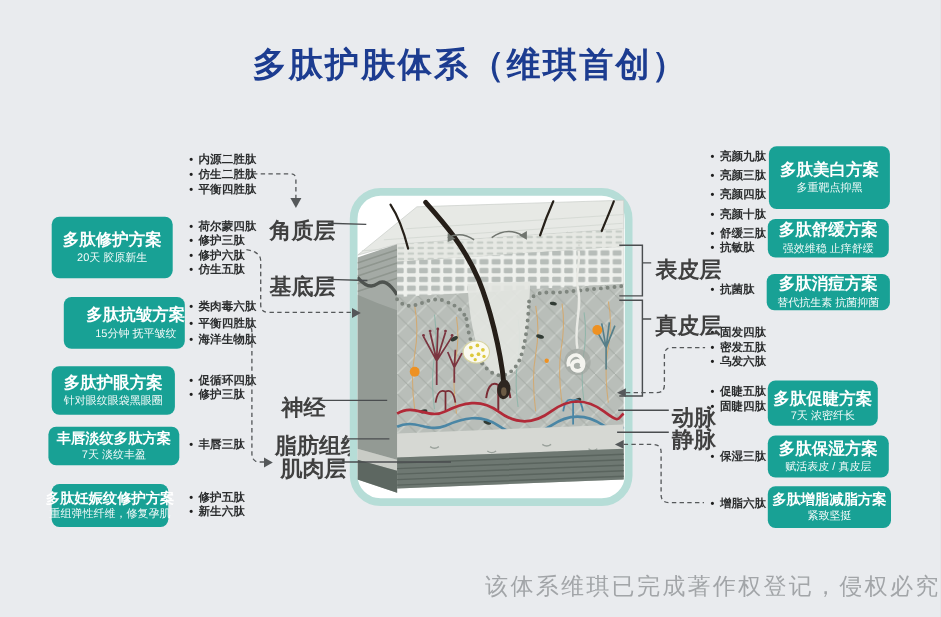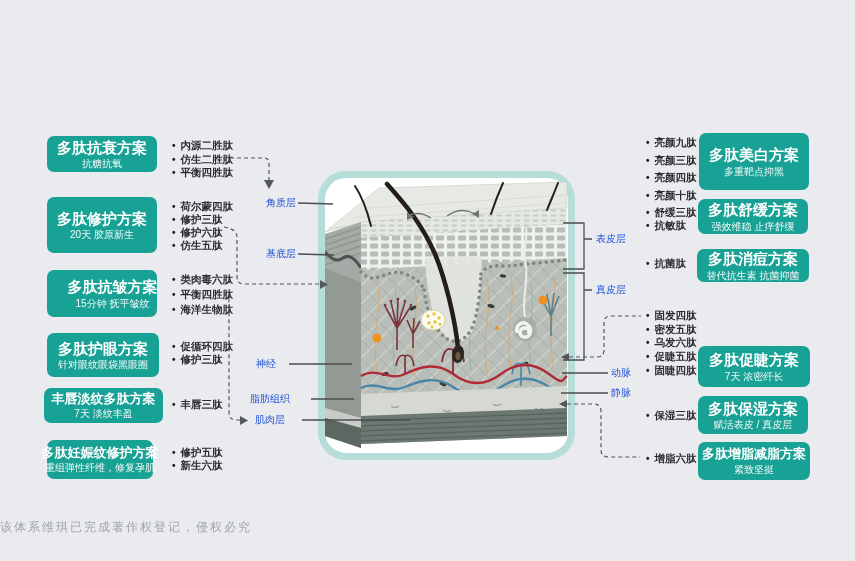--- a/index.html
+++ b/index.html
@@ -1,53 +1,50 @@
 <!DOCTYPE html>
 <html><head>
 <meta charset="utf-8">
 <style>
   html,body{margin:0;padding:0;background:#dfe1e4;}
   .canvas{position:relative;width:855px;height:561px;background:#e9ebee;overflow:hidden;
           font-family:"Liberation Sans",sans-serif;}
   .main-title{position:absolute;top:38px;left:0;width:100%;text-align:center;
               font-size:31px;font-weight:bold;color:#1c3c90;letter-spacing:2px;}
-  .footer{position:absolute;top:519px;left:0;width:100%;text-align:left;
-          font-size:12px;color:#a2a5a8;letter-spacing:2px;}
+  .footer{position:absolute;top:519px;left:0;width:100%;text-align:right;
+          font-size:21px;color:#a2a5a8;letter-spacing:2px;}
   .plan{position:absolute;background:#18a195;border-radius:7px;color:#fff;
         display:flex;flex-direction:column;align-items:center;justify-content:center;
         text-align:center;line-height:1.3;padding:2px 3px;box-sizing:border-box;}
   .plan .t{font-weight:bold;font-size:15px;white-space:nowrap;}
   .plan .s{font-size:10px;opacity:.95;white-space:nowrap;}
   .plan.small .t{font-size:13px;}
   .peps{position:absolute;list-style:none;margin:0;padding:0;font-size:10.5px;
         color:#2b2d2e;font-weight:bold;}
   .peps li{white-space:nowrap;}
   .peps li::before{content:"\2022";margin-right:5px;font-size:10px;color:#1d1d1d;}
-  .lbl{position:absolute;font-size:10px;color:#1d4ed8;font-weight:normal;white-space:nowrap;}
+  .lbl{position:absolute;font-size:20px;color:#404040;font-weight:bold;white-space:nowrap;}
   .diagram-frame{position:absolute;left:318px;top:171px;width:257px;height:289px;
                  background:#ffffff;border:7px solid #b6ddd7;border-radius:28px;
                  box-sizing:border-box;z-index:1;}
   .diagram-frame svg{position:absolute;left:0;top:0;}
   .overlay{position:absolute;left:0;top:0;z-index:5;pointer-events:none;}
 </style>
 </head>
 <body>
 
 <div class="canvas">
 
-
-  <div class="plan" style="left:47px;top:136px;width:110px;height:36px;">
-    <div class="t">多肽抗衰方案</div>
-    <div class="s">抗糖抗氧</div>
-  </div>
+  <div class="main-title">多肽护肤体系（维琪首创）</div>
+
   <div class="plan" style="left:47px;top:197px;width:110px;height:56px;">
     <div class="t">多肽修护方案</div>
     <div class="s">20天 胶原新生</div>
   </div>
-  <div class="plan" style="left:47px;top:270px;width:110px;height:47px;padding-left:24px;">
+  <div class="plan" style="left:58px;top:270px;width:110px;height:47px;padding-left:24px;">
     <div class="t">多肽抗皱方案</div>
     <div class="s">15分钟 抚平皱纹</div>
   </div>
   <div class="plan" style="left:47px;top:333px;width:112px;height:44px;">
     <div class="t">多肽护眼方案</div>
     <div class="s">针对眼纹眼袋黑眼圈</div>
   </div>
   <div class="plan small" style="left:44px;top:388px;width:119px;height:35px;">
     <div class="t">丰唇淡纹多肽方案</div>
     <div class="s">7天 淡纹丰盈</div>
@@ -90,21 +87,21 @@
     <div class="s">多重靶点抑黑</div>
   </div>
   <div class="plan" style="left:698px;top:199px;width:110px;height:35px;">
     <div class="t">多肽舒缓方案</div>
     <div class="s">强效维稳 止痒舒缓</div>
   </div>
   <div class="plan" style="left:697px;top:249px;width:112px;height:33px;">
     <div class="t">多肽消痘方案</div>
     <div class="s">替代抗生素 抗菌抑菌</div>
   </div>
-  <div class="plan" style="left:698px;top:346px;width:112px;height:41px;">
+  <div class="plan" style="left:698px;top:346px;width:100px;height:41px;justify-content:flex-end;">
     <div class="t">多肽促睫方案</div>
     <div class="s">7天 浓密纤长</div>
   </div>
   <div class="plan" style="left:698px;top:396px;width:110px;height:38px;">
     <div class="t">多肽保湿方案</div>
     <div class="s">赋活表皮 / 真皮层</div>
   </div>
   <div class="plan small" style="left:698px;top:442px;width:112px;height:38px;">
     <div class="t">多肽增脂减脂方案</div>
     <div class="s">紧致坚挺</div>
@@ -116,21 +113,21 @@
     <li>亮颜四肽</li>
     <li>亮颜十肽</li>
   </ul>
   <ul class="peps" style="left:646px;top:206px;line-height:13px;">
     <li>舒缓三肽</li>
     <li>抗敏肽</li>
   </ul>
   <ul class="peps" style="left:646px;top:257px;line-height:13px;">
     <li>抗菌肽</li>
   </ul>
-  <ul class="peps" style="left:646px;top:296px;line-height:12.6px;margin-top:13px;">
+  <ul class="peps" style="left:646px;top:296px;line-height:12.6px;">
     <li>固发四肽</li>
     <li>密发五肽</li>
     <li>乌发六肽</li>
   </ul>
   <ul class="peps" style="left:646px;top:350px;line-height:12.6px;">
     <li>促睫五肽</li>
     <li>固睫四肽</li>
   </ul>
   <ul class="peps" style="left:646px;top:409px;line-height:13px;">
     <li>保湿三肽</li>

